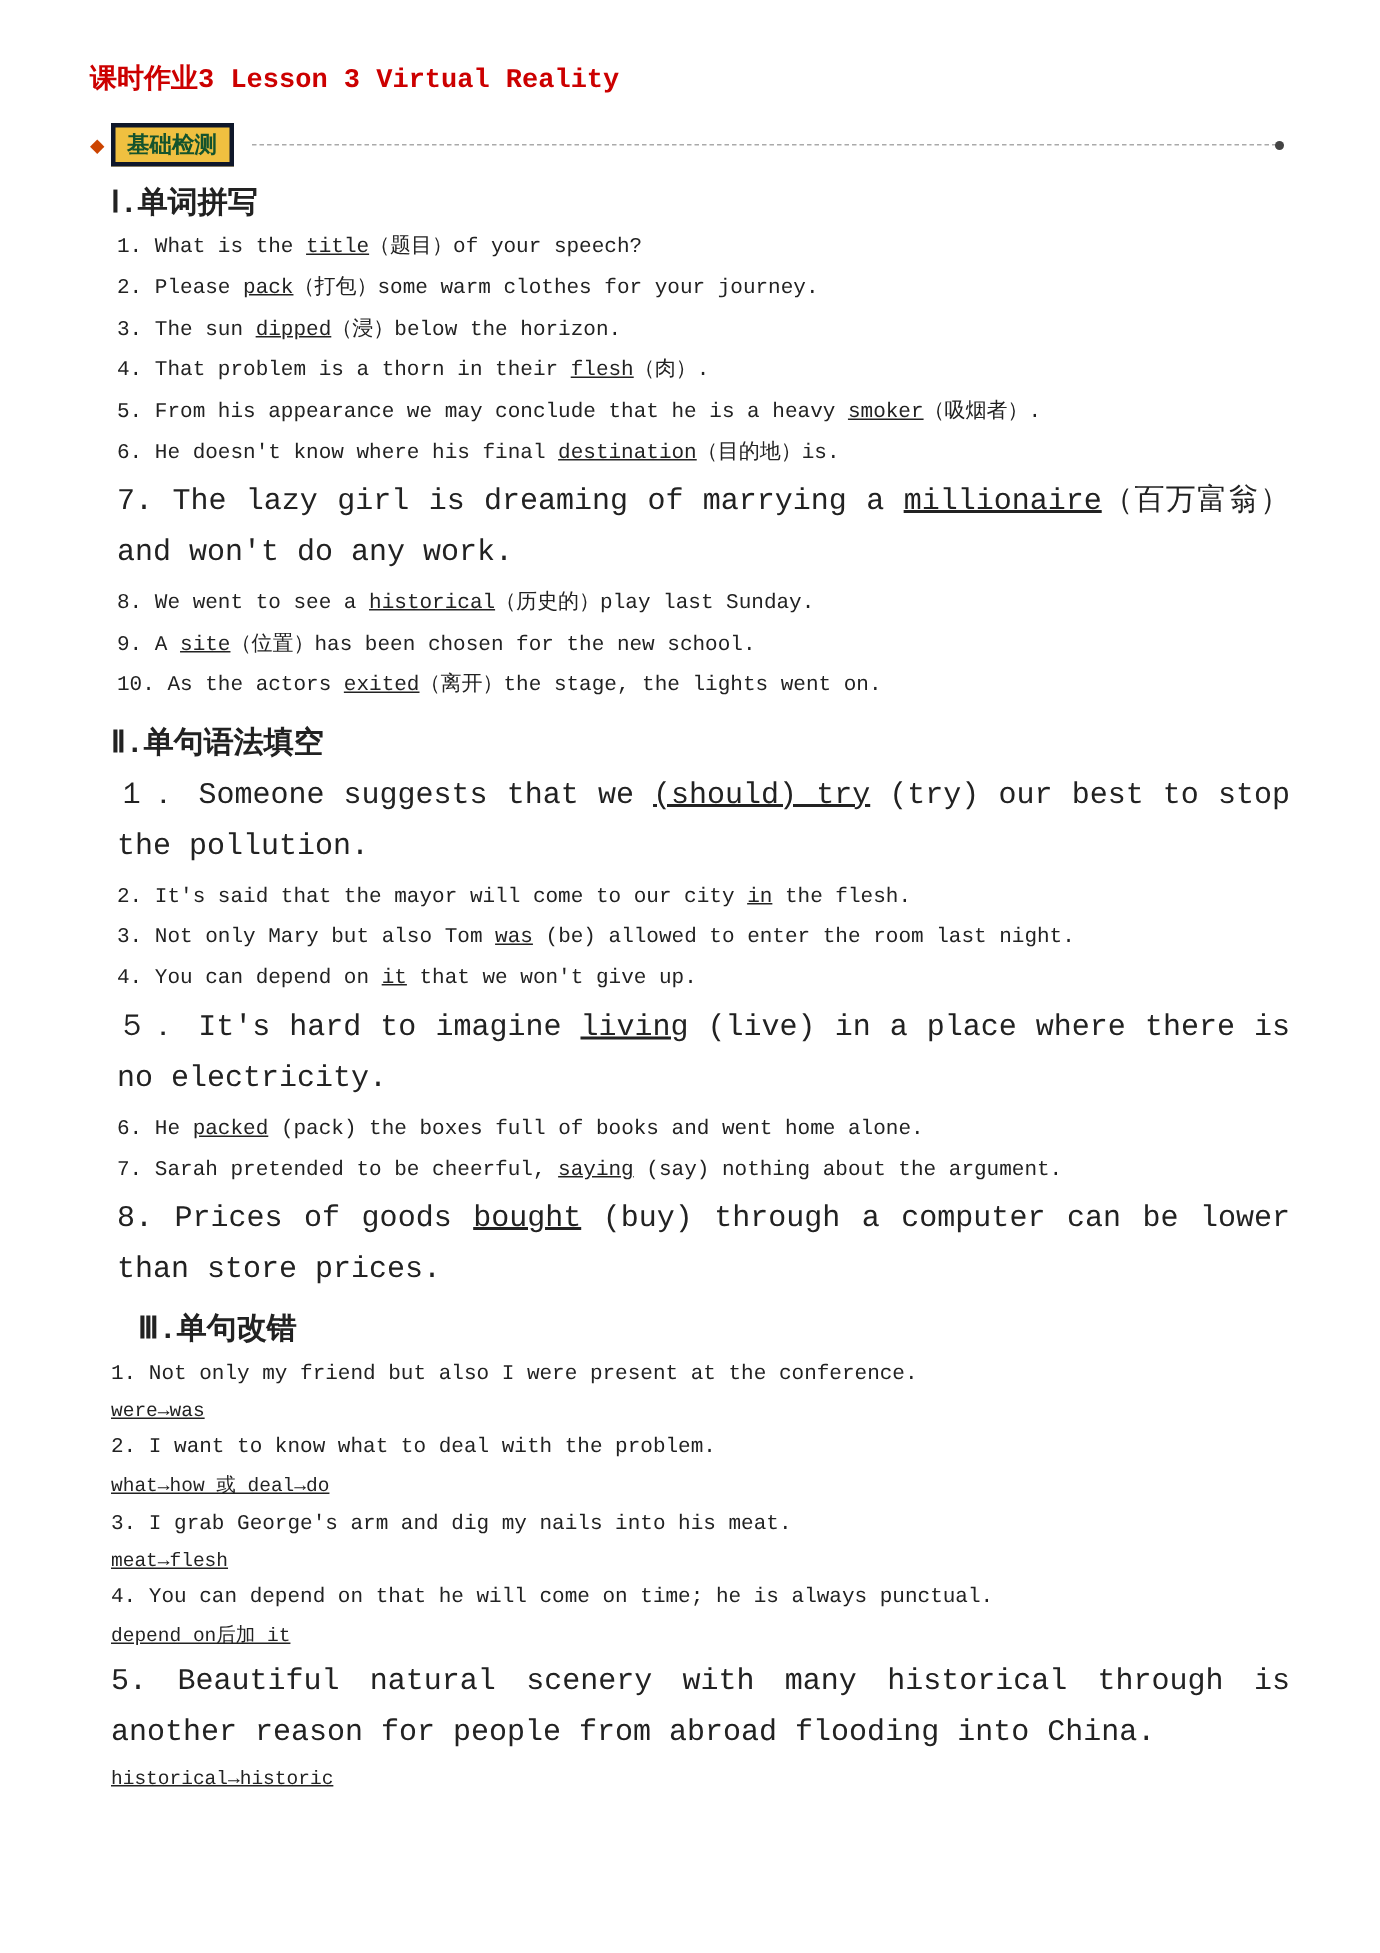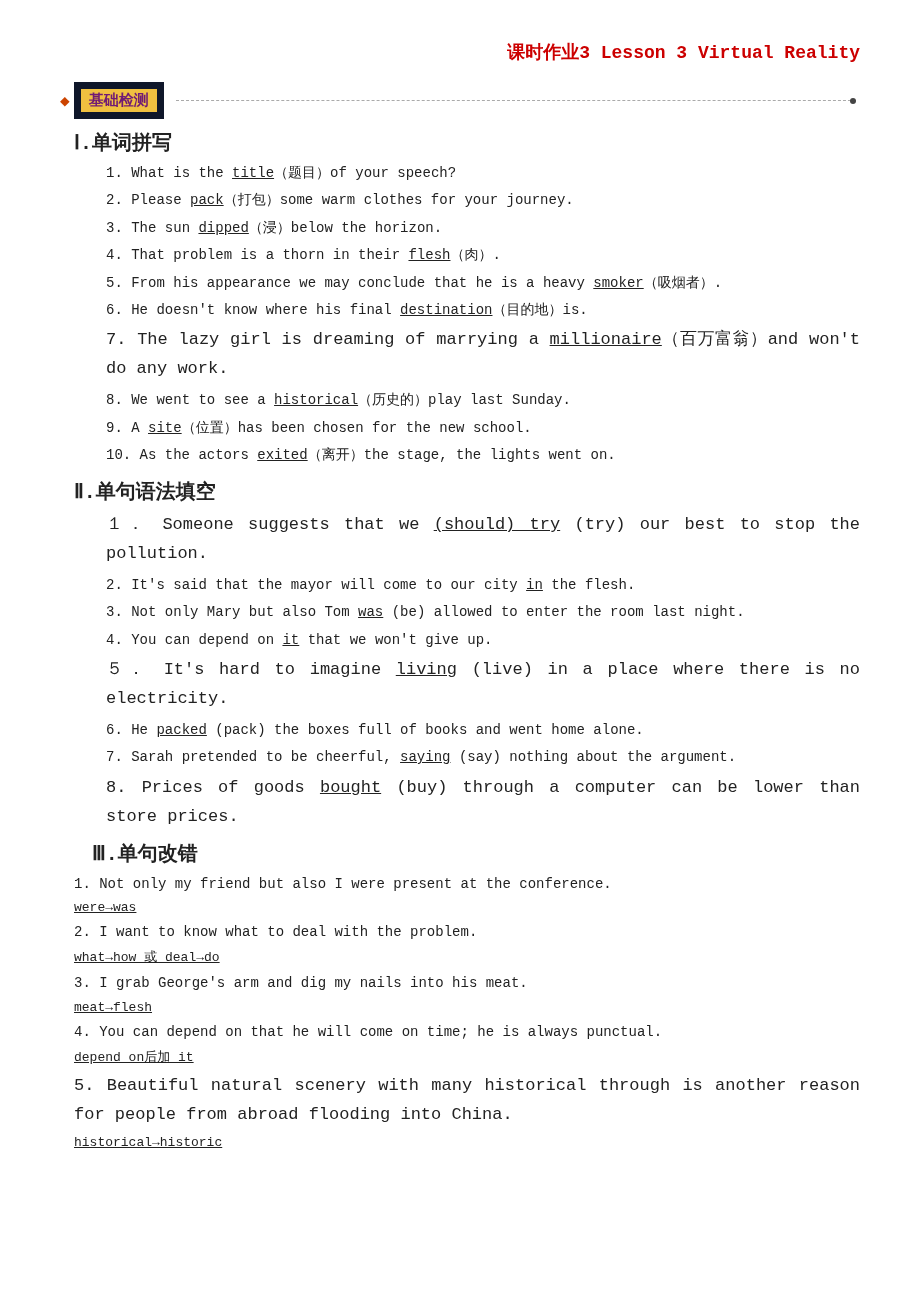--- a/index.html
+++ b/index.html
@@ -10,39 +10,39 @@
     body {
       background: #ffffff;
       font-family: "Courier New", Courier, monospace;
       font-size: 14px;
       color: #222;
       width: 920px;
       min-height: 1302px;
       padding: 40px 60px 60px 60px;
     }
     .page-title {
-      text-align: right;
+      text-align: left;
       color: #cc0000;
       font-size: 18px;
       font-weight: bold;
       font-family: "Courier New", Courier, monospace;
       margin-bottom: 18px;
     }
     .section-header {
       display: flex;
       align-items: center;
       margin-bottom: 10px;
     }
     .section-badge {
       background: #f0c040;
-      color: #701a75;
+      color: #14532d;
       font-weight: bold;
       font-size: 15px;
       padding: 2px 8px;
-      border: 7px solid #0f172a;
+      border: 3px solid #0f172a;
       margin-right: 8px;
       font-family: SimSun, "Courier New", monospace;
     }
     .section-diamond {
       color: #cc4400;
       font-size: 16px;
       margin-right: 4px;
     }
     .dashed-line {
       flex: 1;
@@ -69,35 +69,35 @@
     .item {
       margin-bottom: 5px;
       line-height: 1.6;
       font-family: "Courier New", Courier, monospace;
       font-size: 14px;
     }
     .item-block {
       margin-bottom: 5px;
       line-height: 1.7;
       font-family: "Courier New", Courier, monospace;
-      font-size: 17px;
+      font-size: 20px;
       text-align: justify;
     }
     u {
       text-decoration: underline;
     }
     .correction {
       font-size: 13px;
       font-family: Liberation Mono, monospace;
       margin-bottom: 6px;
       margin-left: 0px;
       text-decoration: underline;
     }
     .indent {
-      margin-left: 46px;
+      margin-left: 18px;
     }
     .indent2 {
       margin-left: 14px;
     }
   </style>
 </head>
 <body>
 
 <div class="page-title">课时作业3   Lesson 3 Virtual Reality</div>
 

